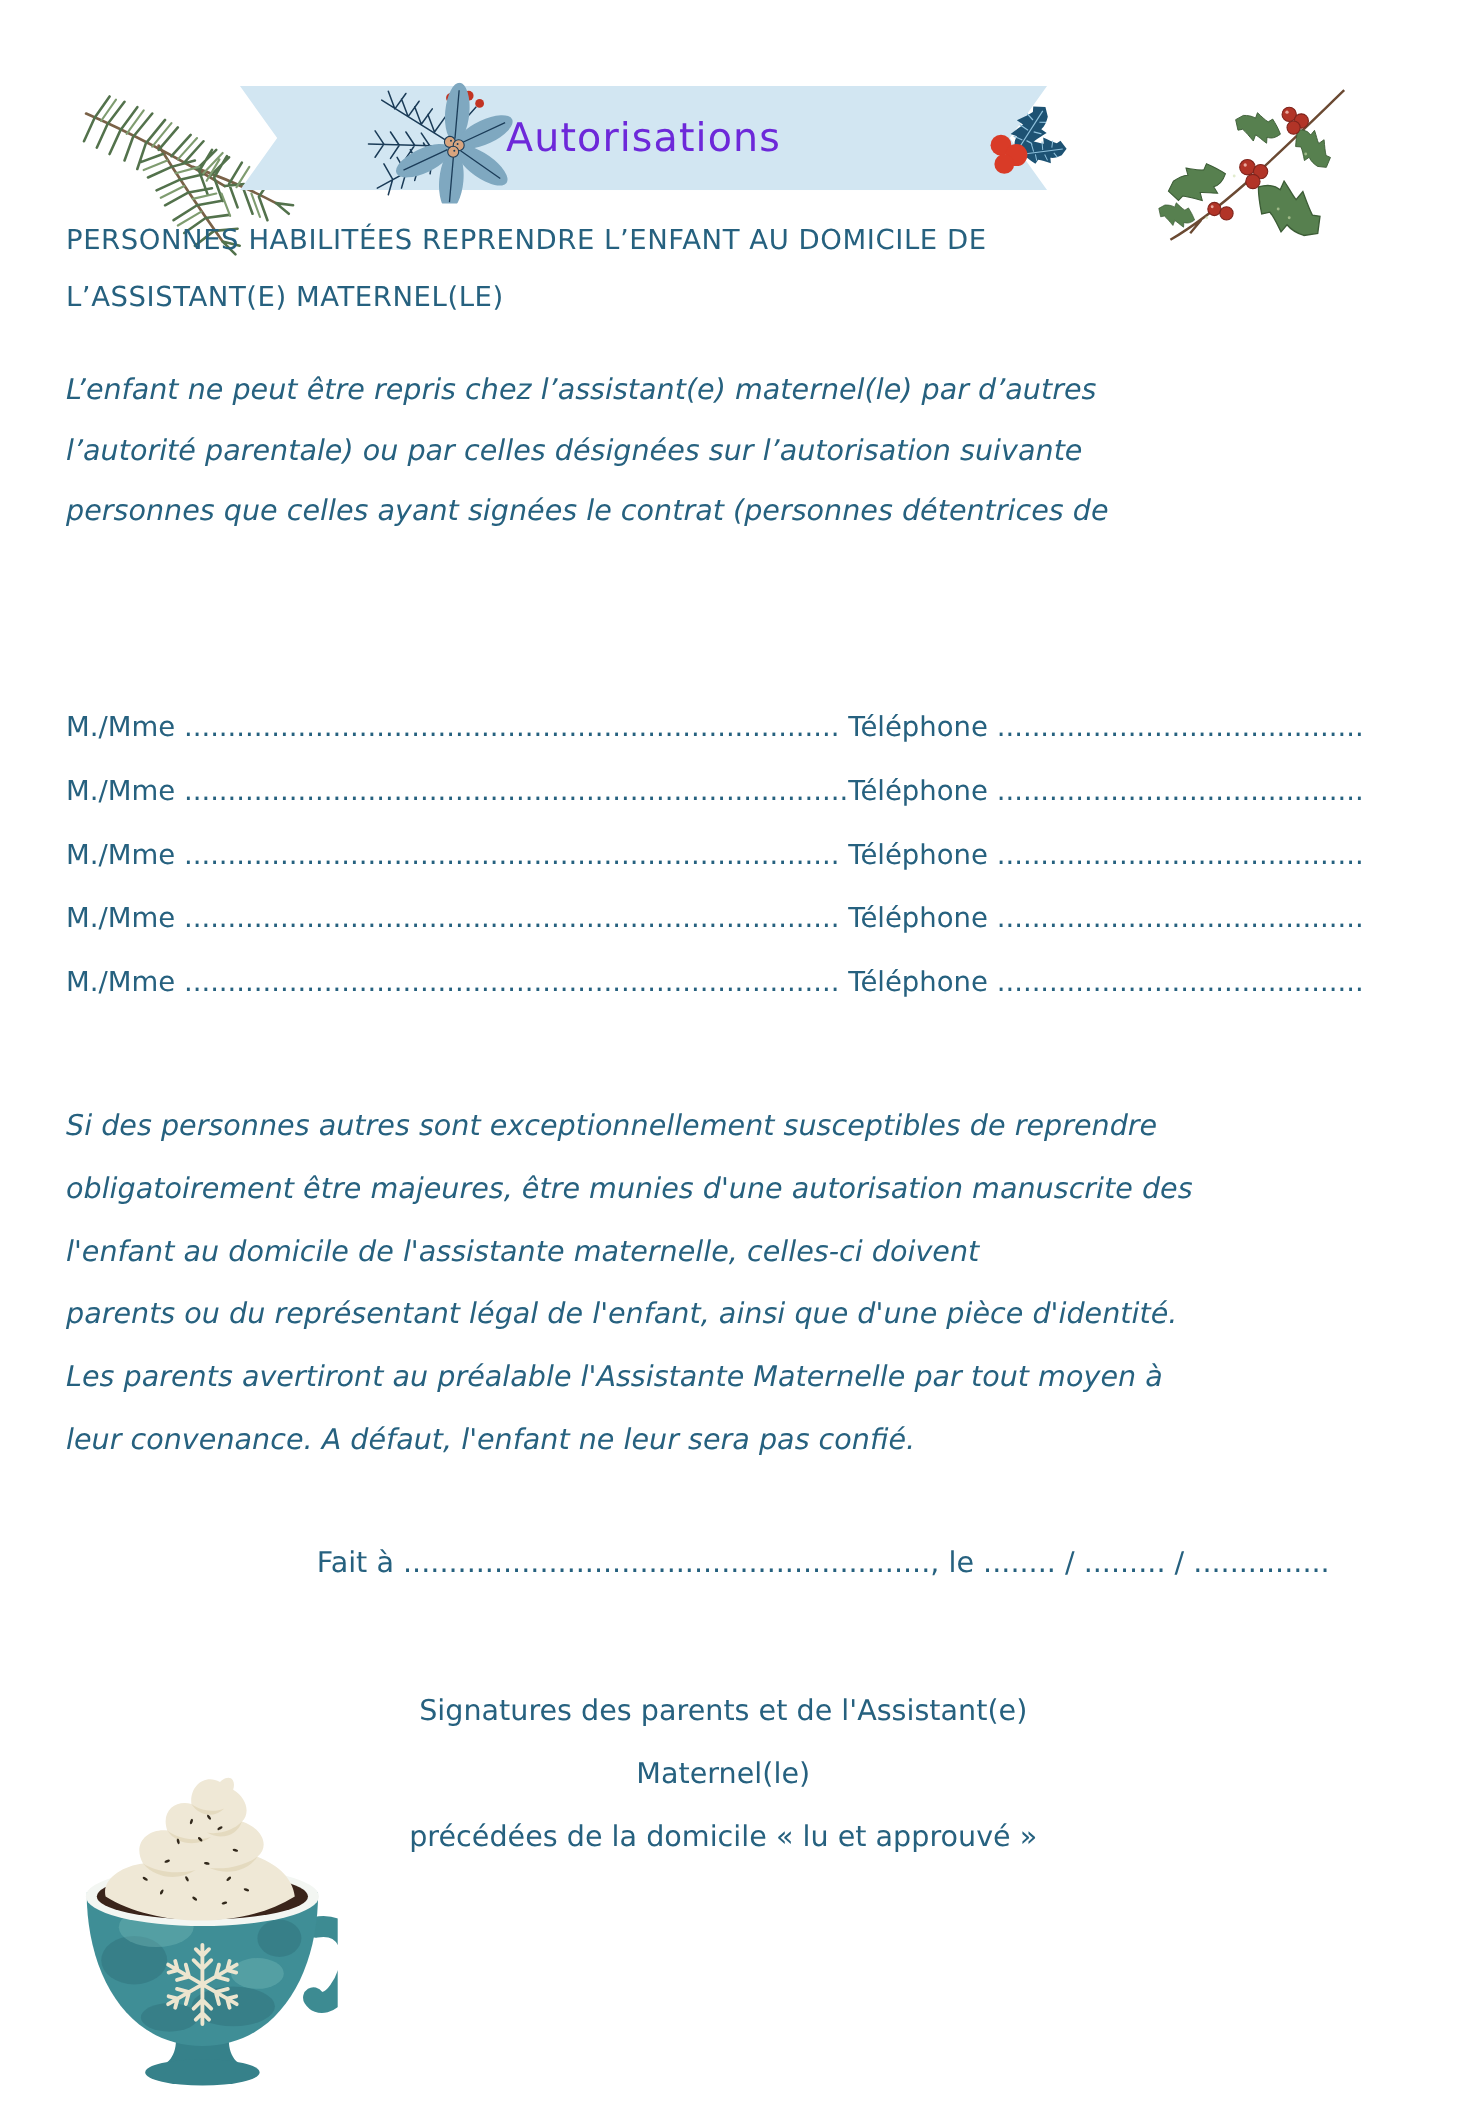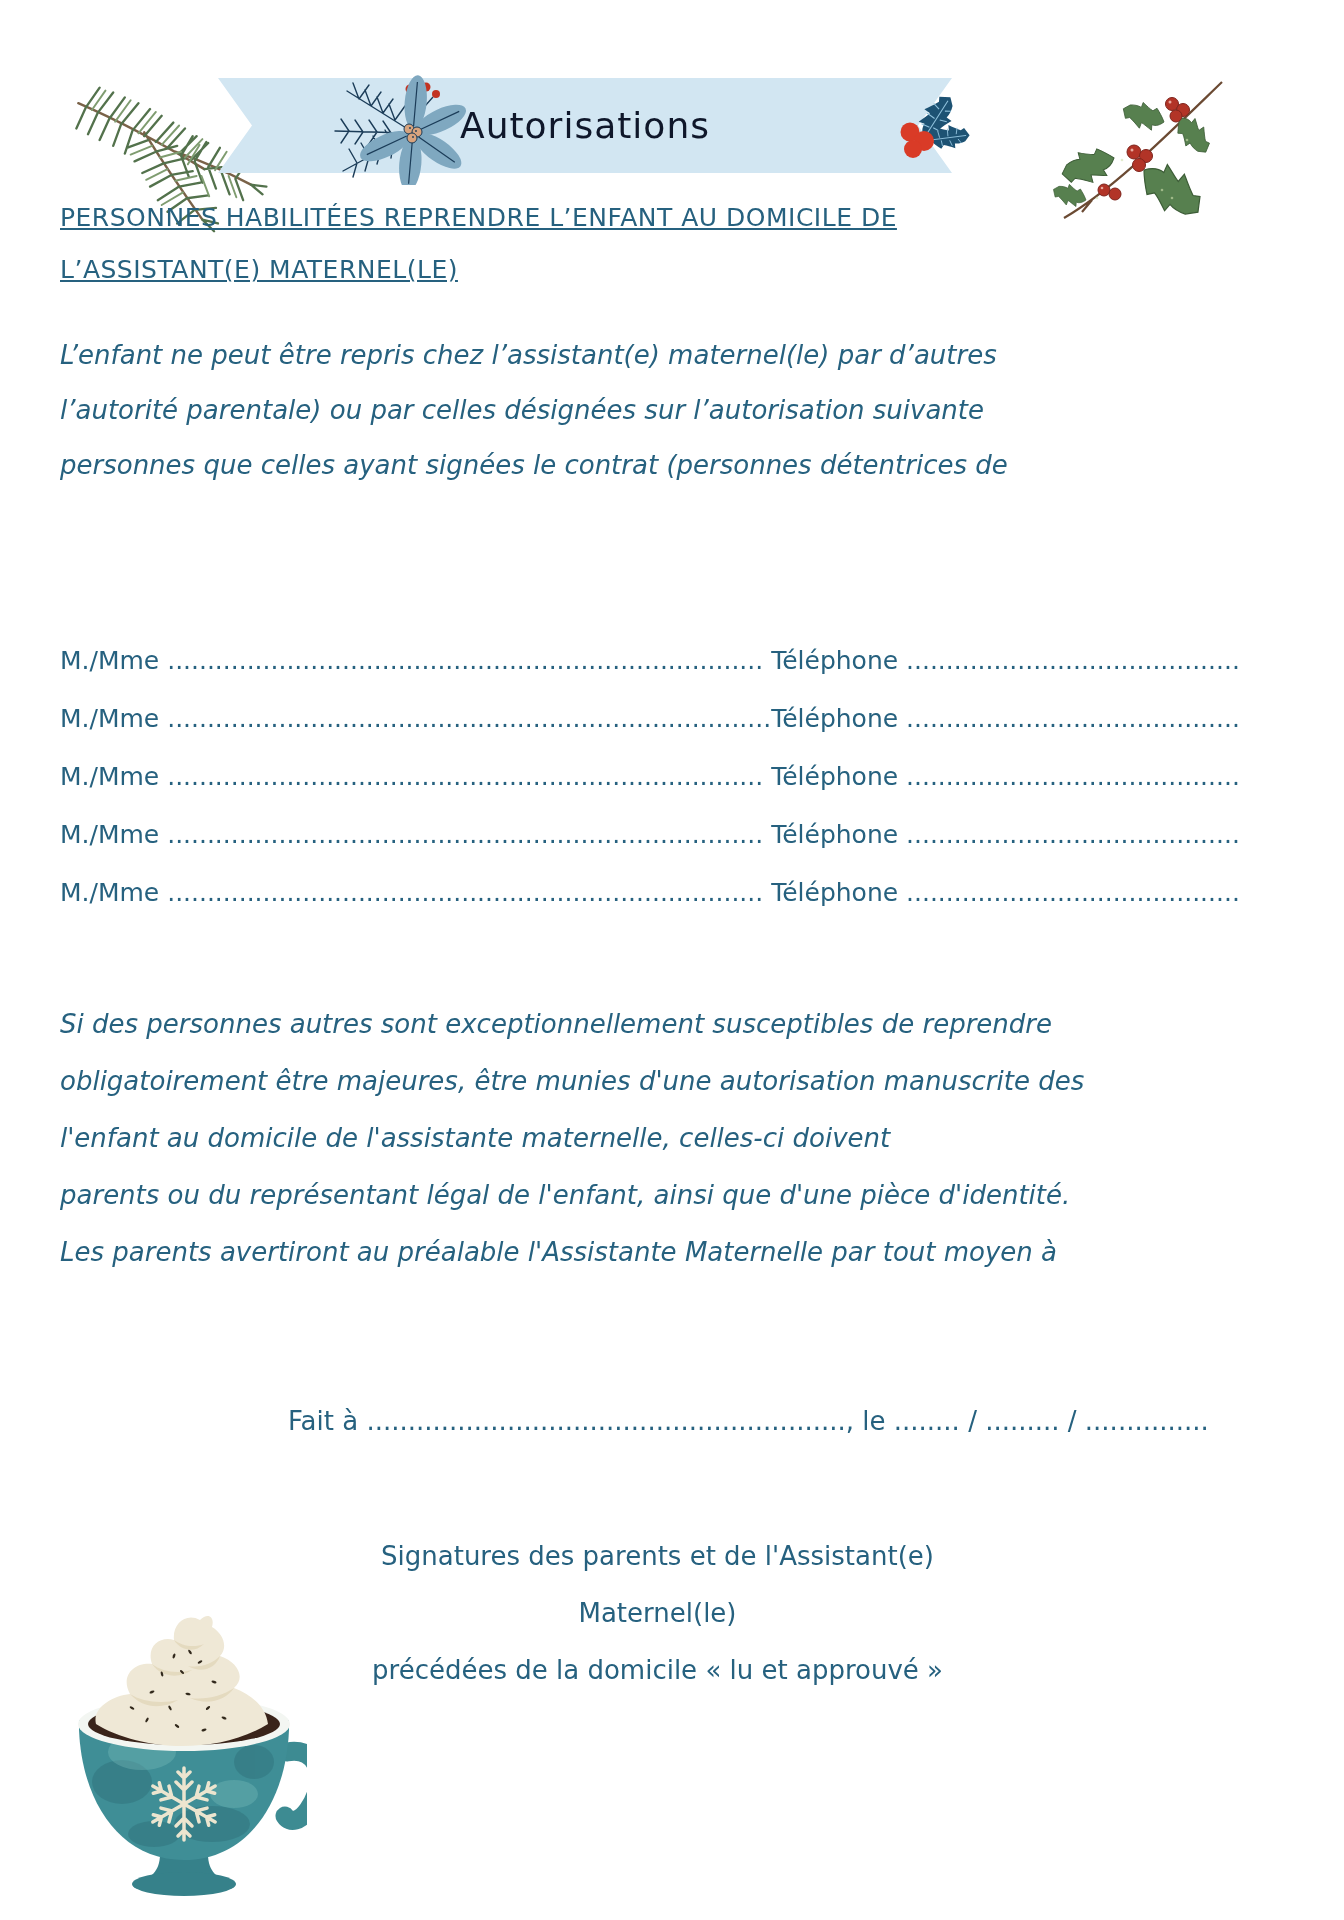--- a/index.html
+++ b/index.html
@@ -13,25 +13,25 @@
   }
   .deco{position:absolute;}
   
   .banner{
     position:absolute;left:218px;top:78px;width:734px;height:95px;
     background:#d2e6f2;
     clip-path:polygon(0 0,100% 0,calc(100% - 34px) 50%,100% 100%,0 100%,34px 50%);
     display:flex;align-items:center;justify-content:center;
   }
   .banner-title{
-    font-size:36px;color:#0f172a;letter-spacing:1px;
+    font-size:36px;color:#6d28d9;letter-spacing:1px;
   }
   .heading{
     position:absolute;left:60px;top:192px;width:1240px;
-    font-size:25px;line-height:52px;letter-spacing:.5px;text-decoration:underline;
+    font-size:25px;line-height:52px;letter-spacing:.5px;
   }
   .para{position:absolute;left:60px;width:1240px;font-size:26px;line-height:55px;font-style:italic;}
   .intro{top:328px;}
   .conditions{top:996px;line-height:57px;}
   .contacts{
     position:absolute;left:60px;top:632px;width:1232px;
     font-size:25px;line-height:58px;
   }
   .contact-row{white-space:nowrap;overflow:hidden;}
   .fait-line{
@@ -161,20 +161,21 @@
     <div class="contact-row">M./Mme ........................................................................... Téléphone ..........................................</div>
     <div class="contact-row">M./Mme ........................................................................... Téléphone ..........................................</div>
   </div>
 
   <div class="para conditions">
     <div>Si des personnes autres sont exceptionnellement susceptibles de reprendre</div>
     <div>obligatoirement être majeures, être munies d'une autorisation manuscrite des</div>
     <div>l'enfant au domicile de l'assistante maternelle, celles-ci doivent</div>
     <div>parents ou du représentant légal de l'enfant, ainsi que d'une pièce d'identité.</div>
     <div>Les parents avertiront au préalable l'Assistante Maternelle par tout moyen à</div>
+    <div>leur convenance. A défaut, l'enfant ne leur sera pas confié.</div>
   </div>
 
   <div class="fait-line">Fait à .........................................................., le ........ / ......... / ...............</div>
 
   <div class="signatures">
     <div>Signatures des parents et de l'Assistant(e) Maternel(le)</div>
     <div>précédées de la domicile « lu et approuvé »</div>
   </div>
 
   <svg class="deco" style="left:62px;top:1612px;" width="245" height="295" viewBox="0 0 245 295" aria-hidden="true">

